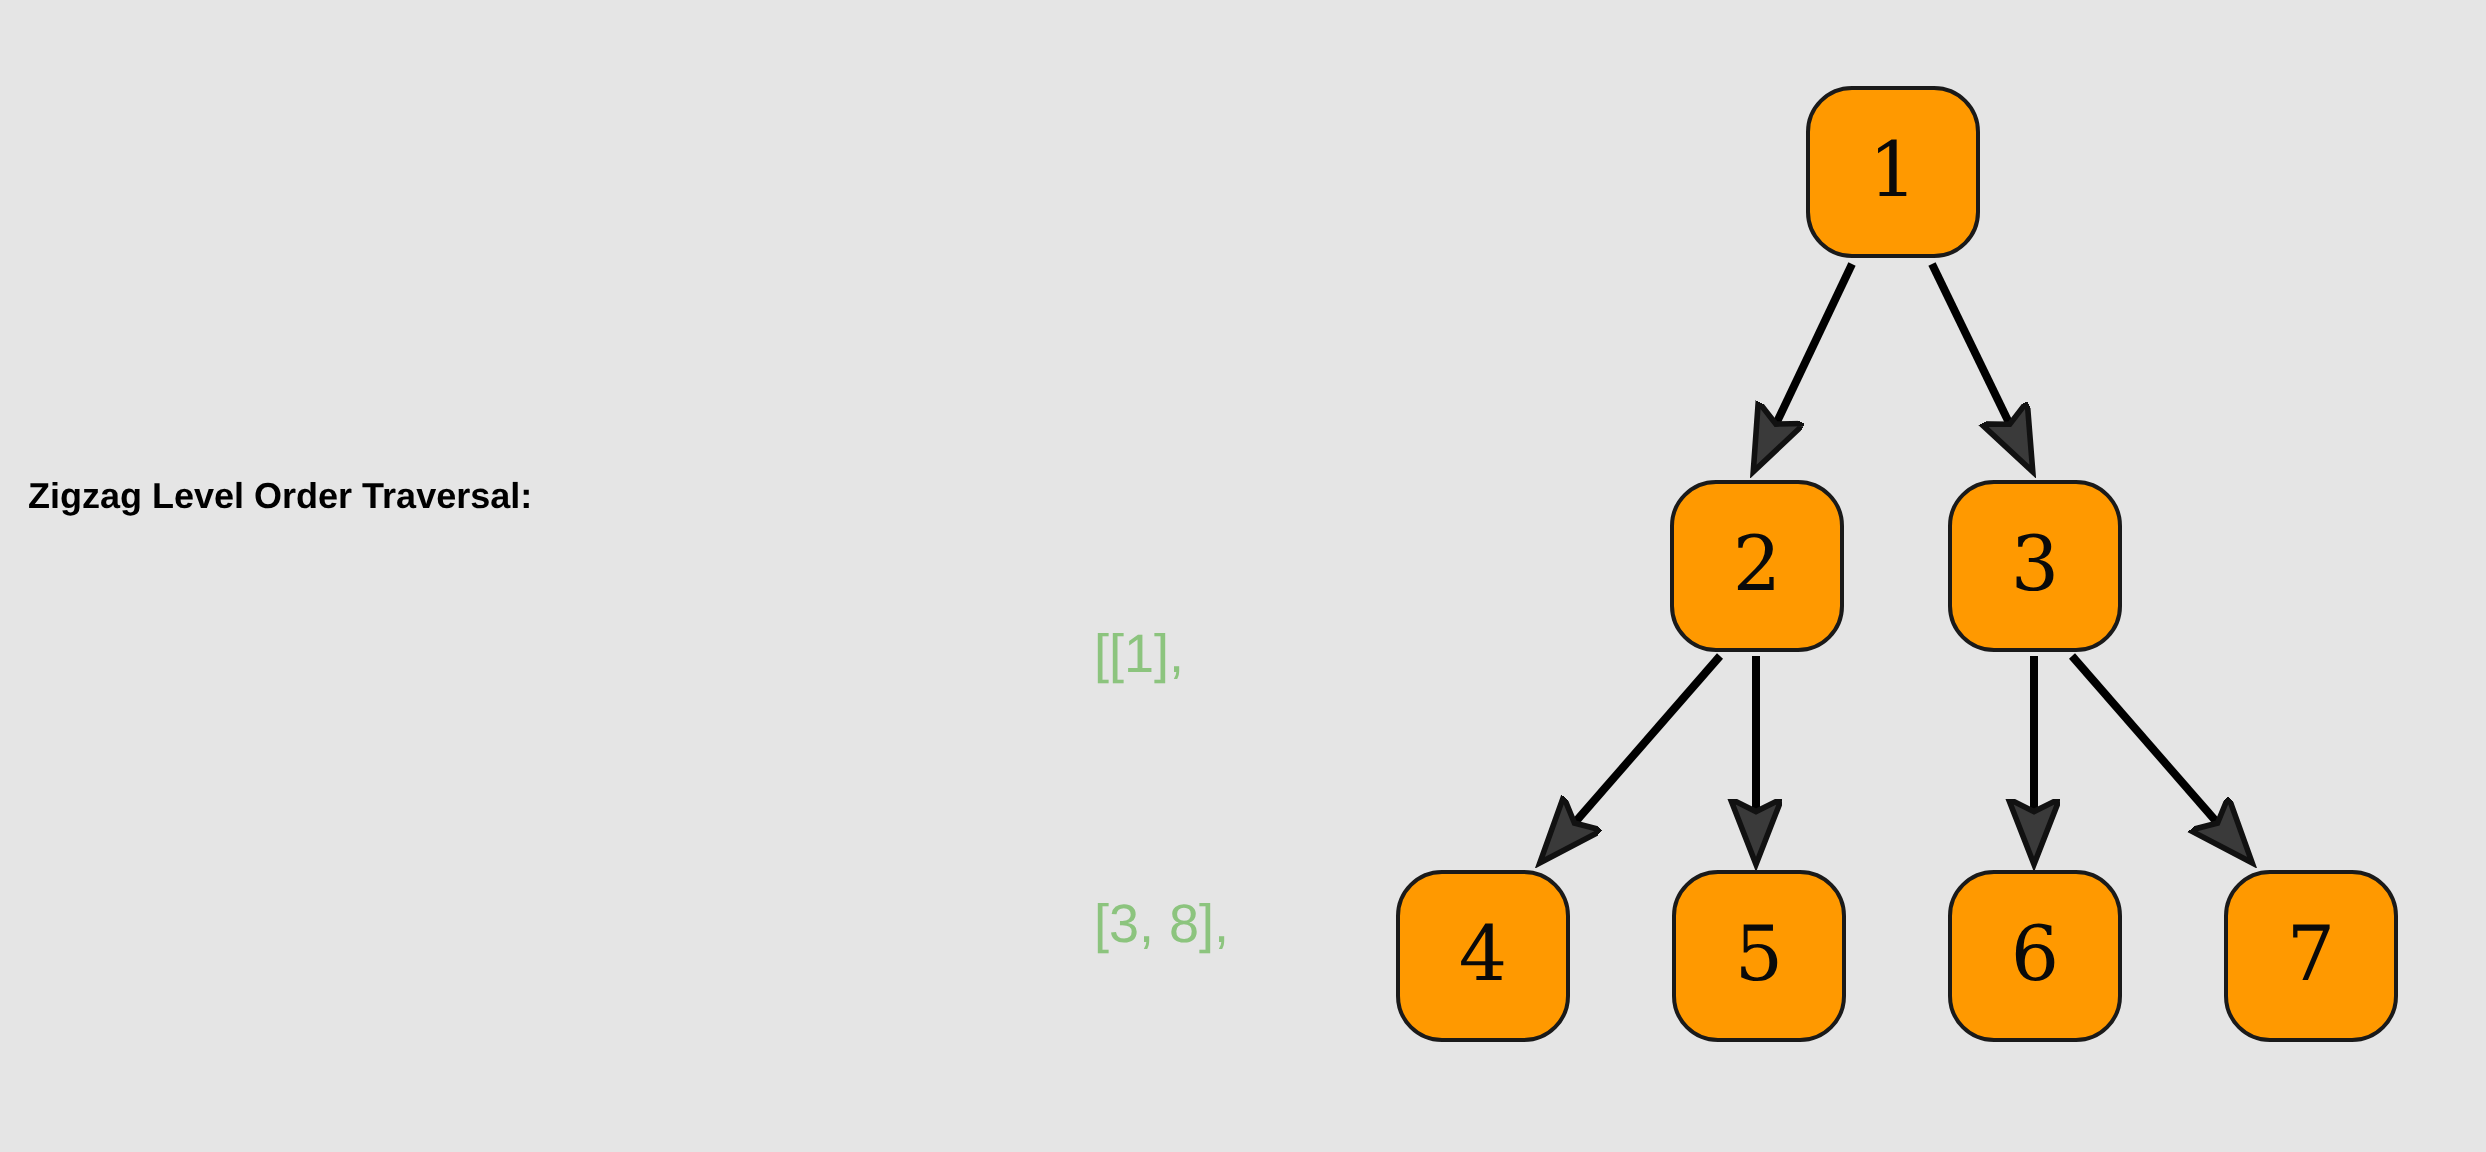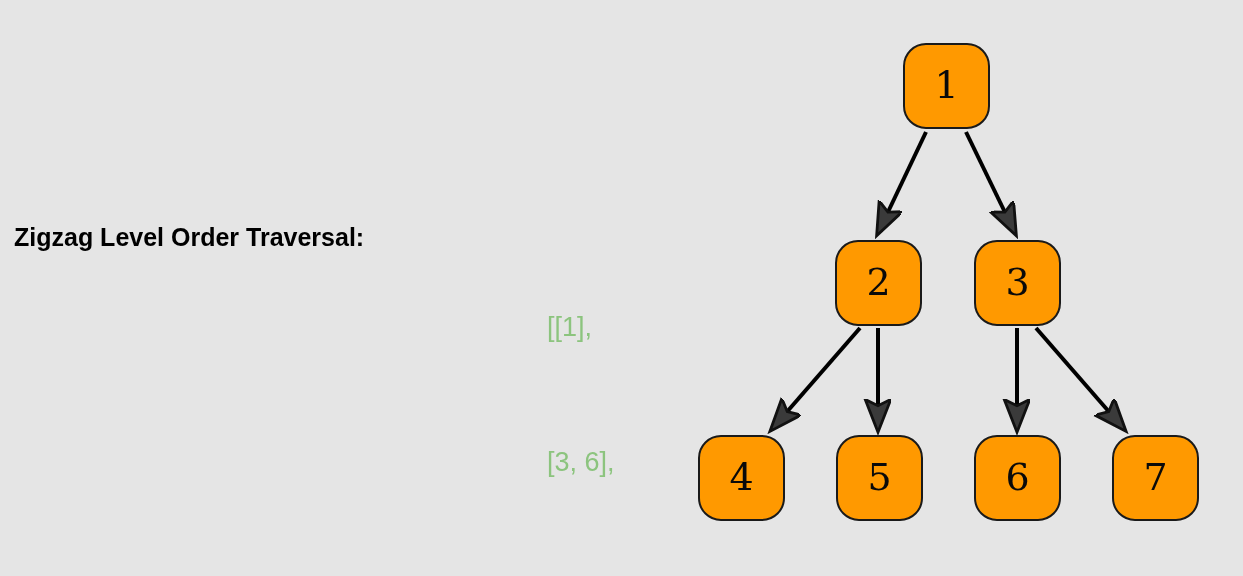--- a/index.html
+++ b/index.html
@@ -17,24 +17,24 @@
     position: relative;
     width: 1243px;
     height: 576px;
     background: #e5e5e5;
   }
 
   
   #caption-label {
     position: absolute;
     left: 14px;
-    top: 220px;
+    top: 231px;
     font-family: "Liberation Sans", sans-serif;
     font-weight: bold;
-    font-size: 25px;
+    font-size: 18px;
     line-height: 34px;
     color: #000000;
     white-space: nowrap;
   }
   #caption-value {
     position: absolute;
     left: 547px;
     top: 215px;
     font-family: "Liberation Sans", sans-serif;
     font-size: 27px;
@@ -126,17 +126,17 @@
   </div>
 
   <div class="tree-node" style="left:1112px; top:435px;">
     <span class="node-label">7</span>
   </div>
 
   <div id="caption-label">Zigzag Level Order Traversal:</div>
 
   <div id="caption-value">
     <span class="line">[[1],</span>
-    <span class="line">[3, 6],</span>
+    <span class="line">[3, 8],</span>
     <span class="line">[4, 5, 6, 7]]</span>
   </div>
 
 </div>
 
 </body></html>

